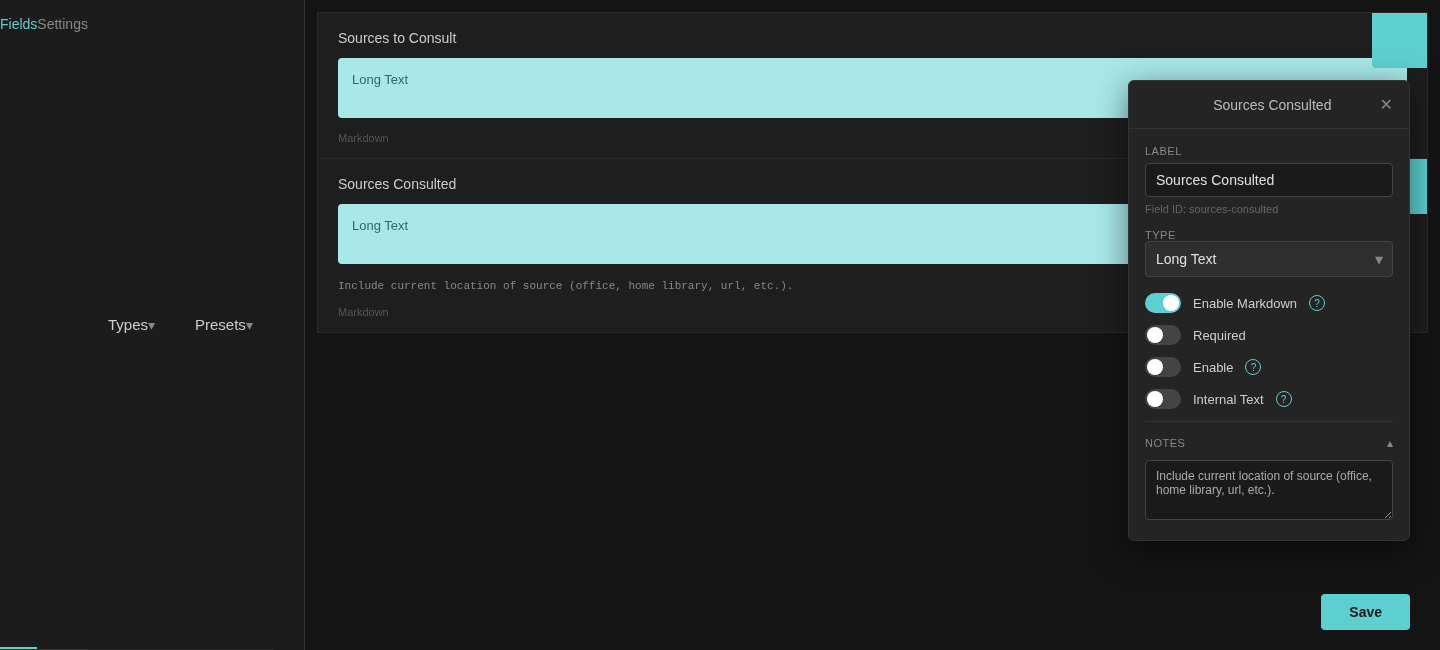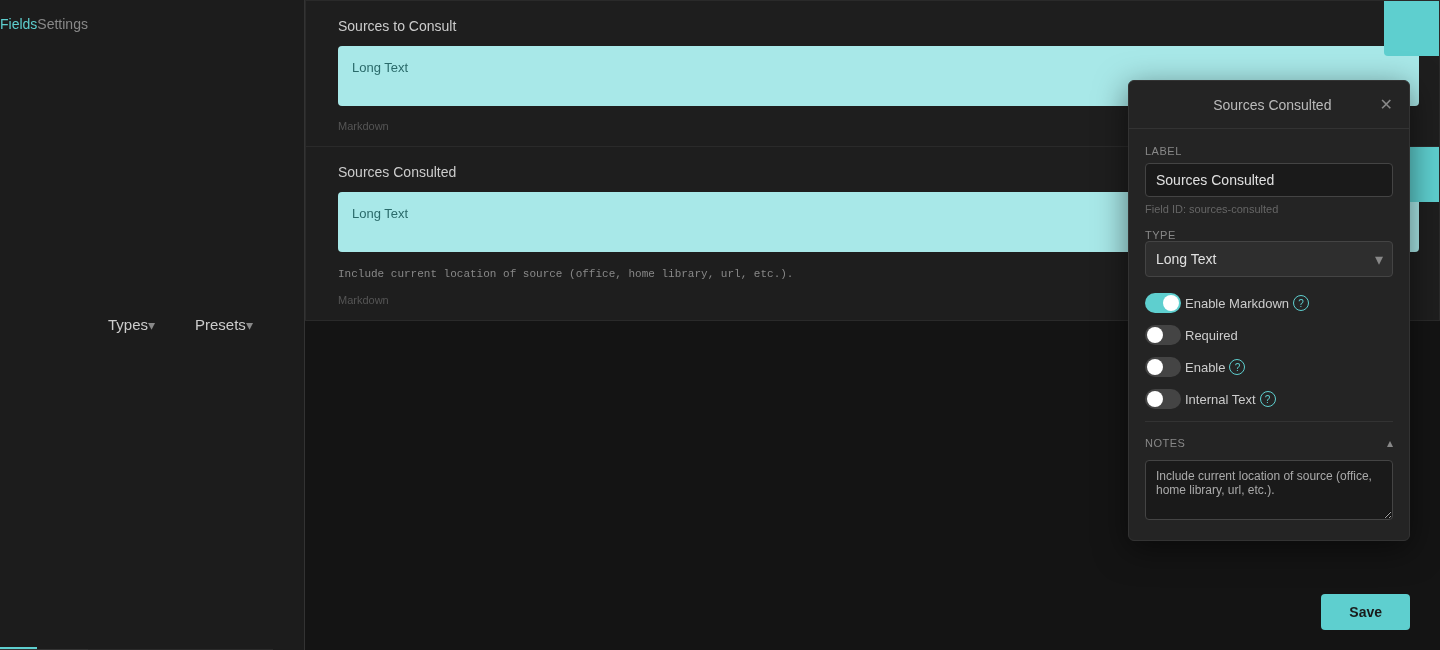--- a/index.html
+++ b/index.html
@@ -63,23 +63,22 @@
       background: #141414;
       overflow-y: auto;
       position: relative;
       padding: 0;
     }
 
     
     .field-card {
       background: #1e1e1e;
       border: 1px solid #2a2a2a;
-      margin: 0;
+      margin: 12px;
       position: relative;
-      padding-left: 12px;
     }
     .field-card:first-child {
       border-bottom: none;
     }
 
     .field-card-header {
       display: flex;
       align-items: center;
       justify-content: space-between;
       padding: 14px 20px 10px;
@@ -207,21 +206,21 @@
       top: 50%;
       transform: translateY(-50%);
       color: #888;
       pointer-events: none;
     }
 
     
     .toggle-row {
       display: flex;
       align-items: center;
-      gap: 4px;
+      gap: 12px;
       margin-bottom: 12px;
     }
     .toggle-switch {
       width: 36px;
       height: 20px;
       border-radius: 10px;
       background: #444;
       position: relative;
       cursor: pointer;
       flex-shrink: 0;

